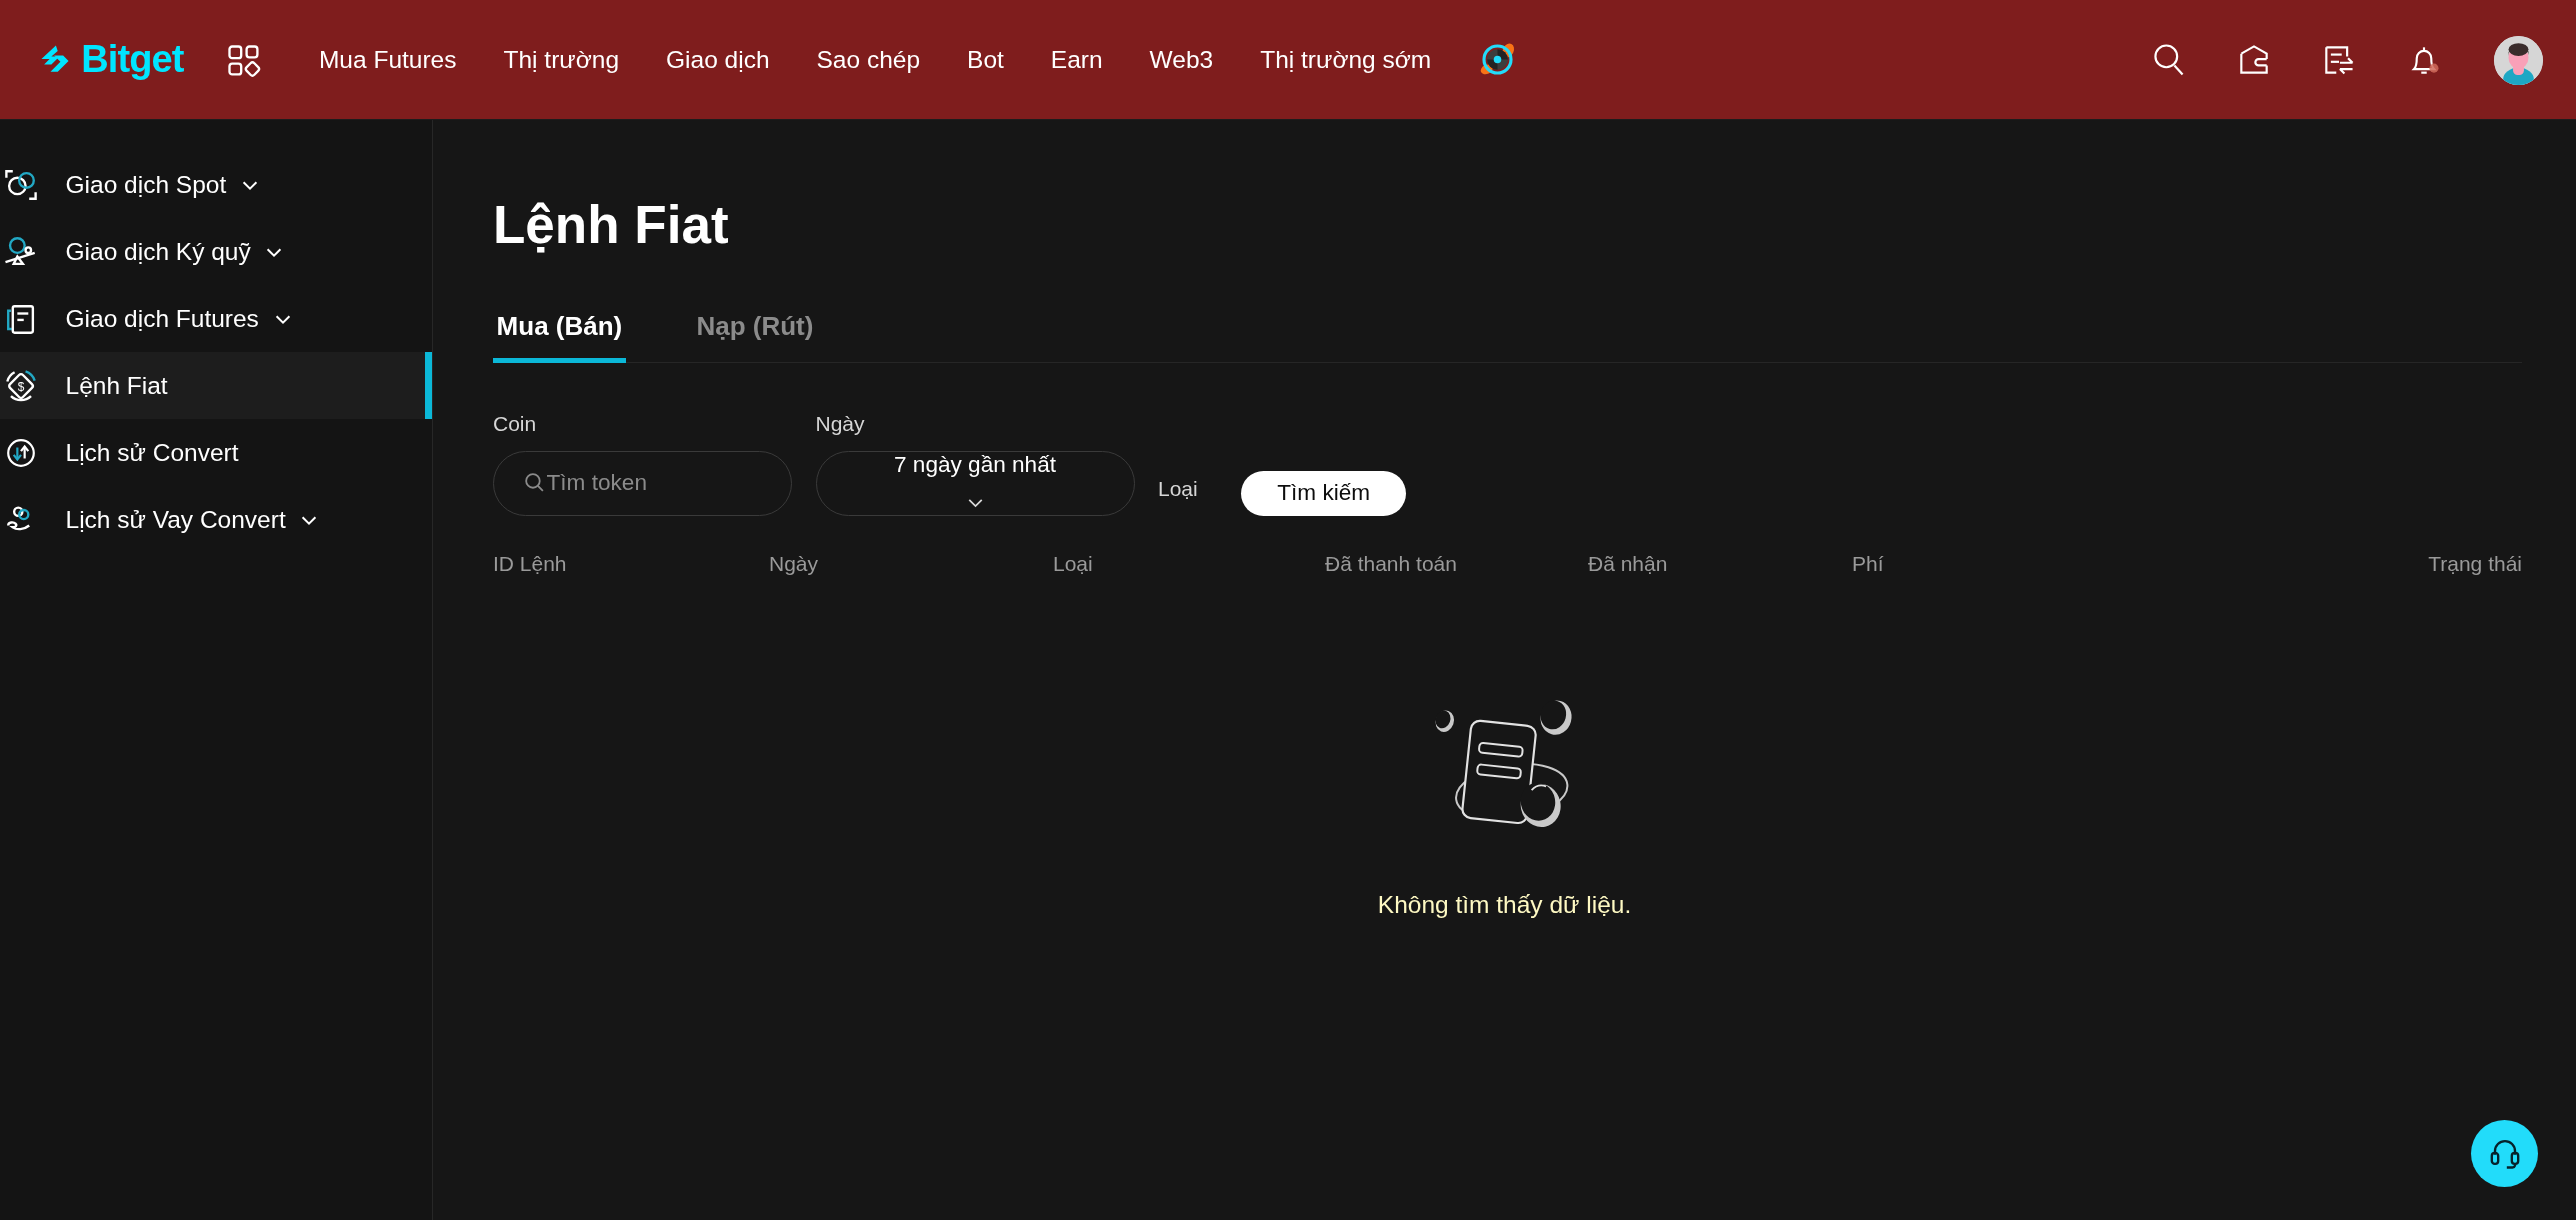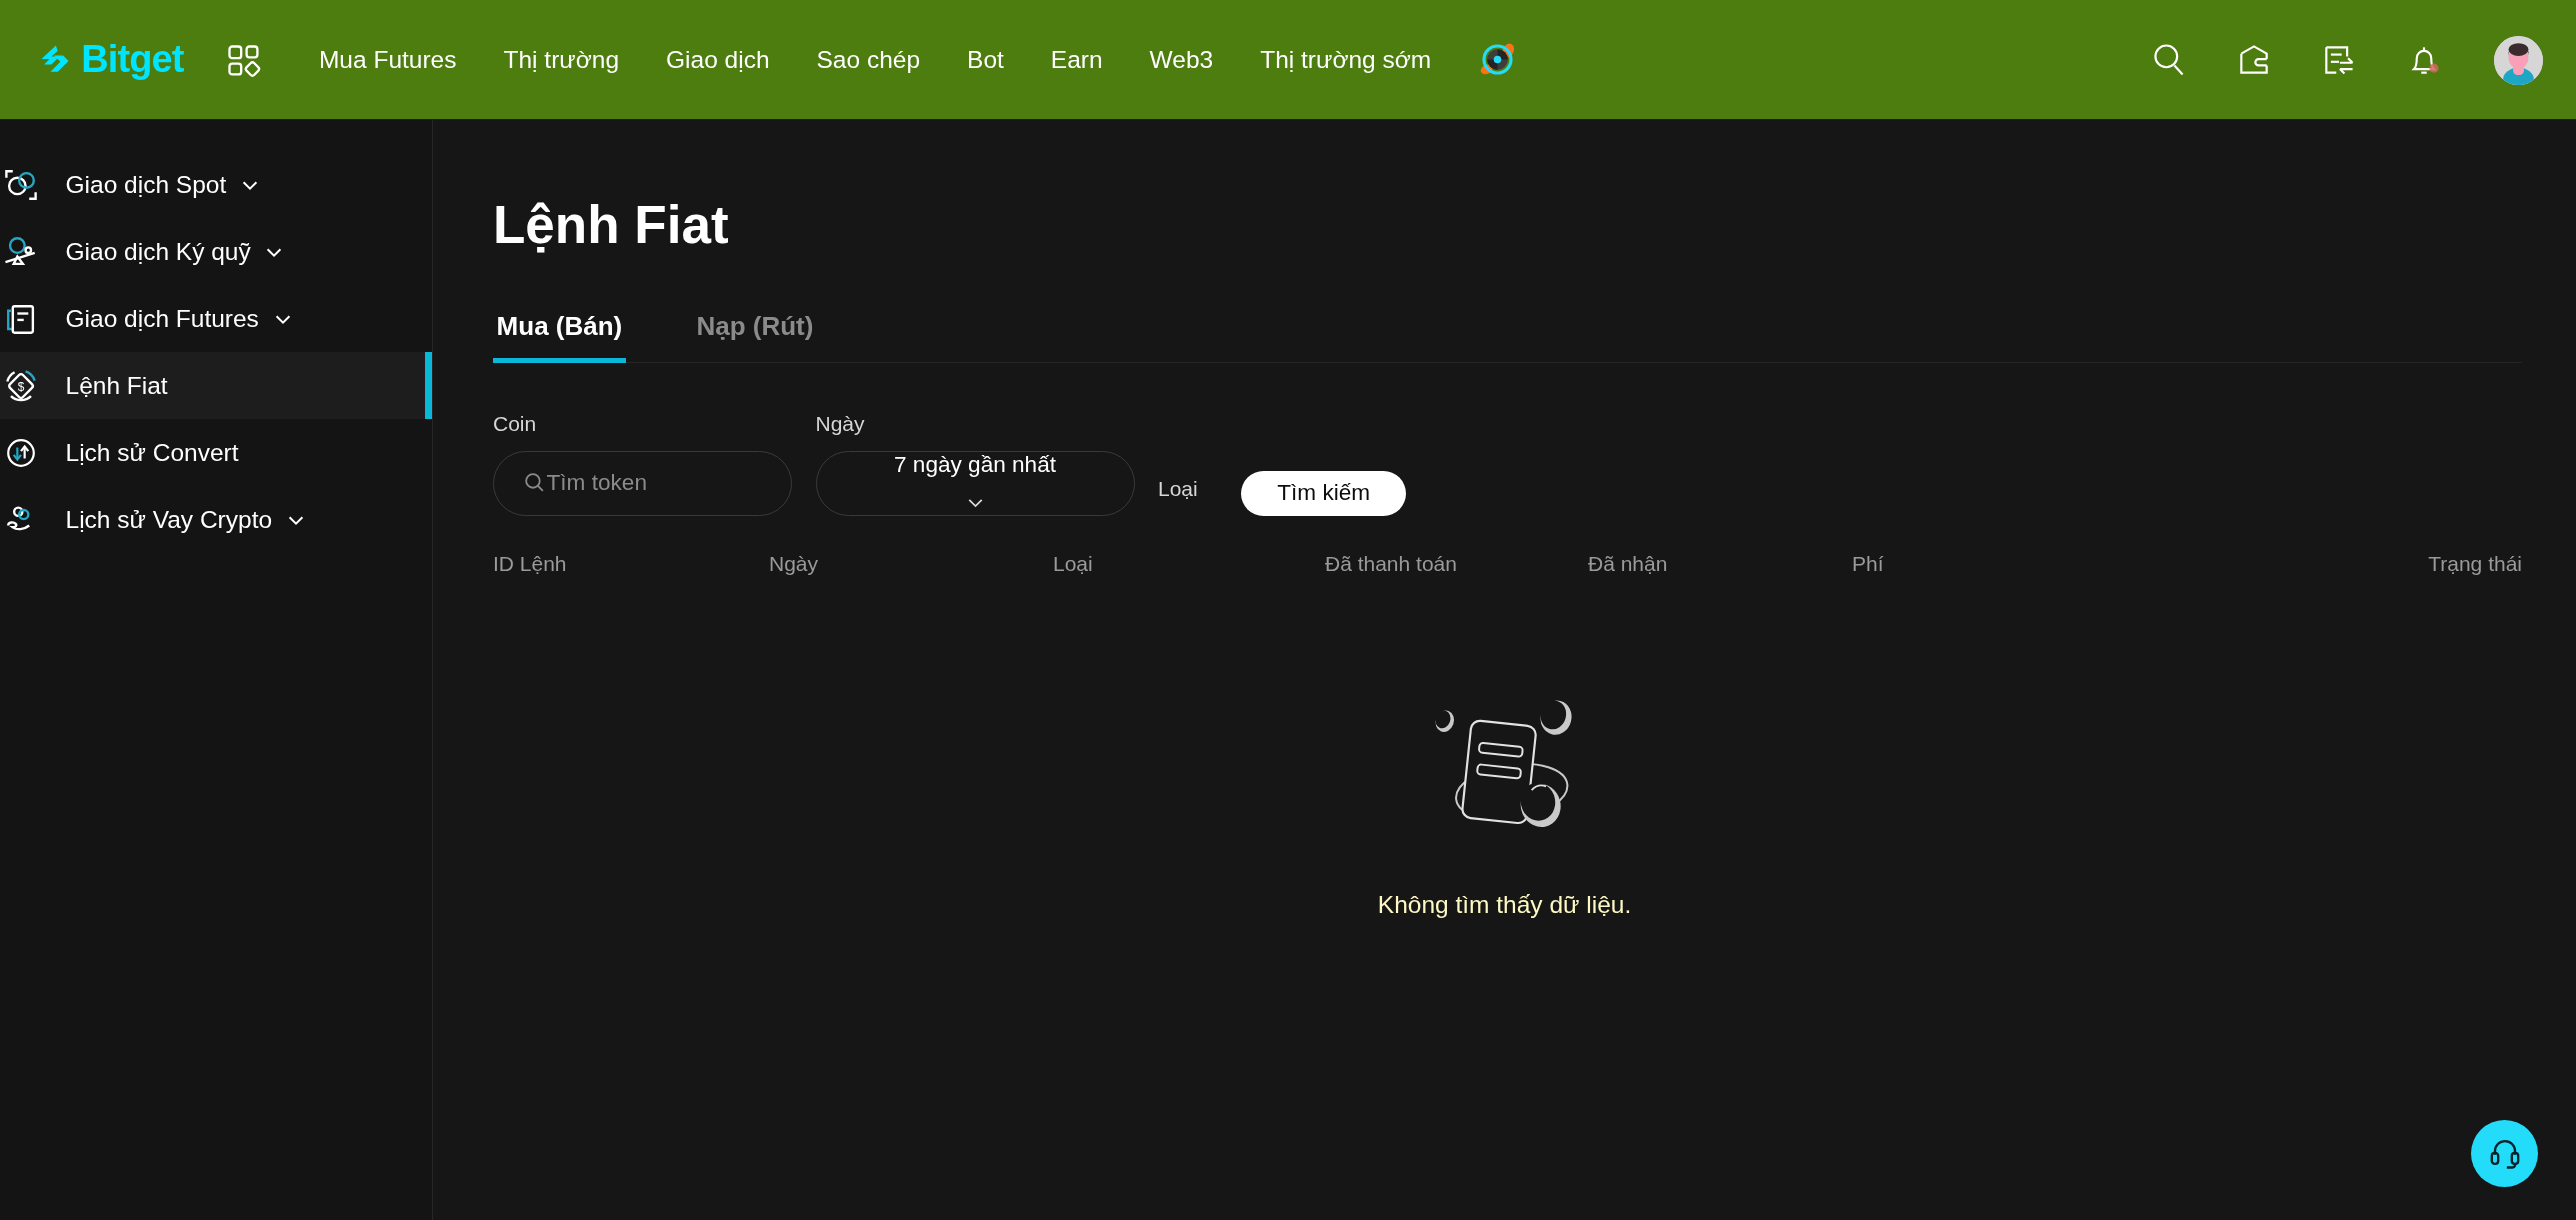--- a/index.html
+++ b/index.html
@@ -7,21 +7,21 @@
     width: 2576px; height: 1221px;
     background: #0b0b0b;
     font-family: "Liberation Sans", sans-serif;
     overflow: hidden;
   }
   .app { position: relative; width: 2576px; height: 1221px; background: #161616; }
 
   
   .topbar {
     position: absolute; top: 0; left: 0; width: 2576px; height: 120px;
-    background: #4d7c0f;
+    background: #7f1d1d;
     display: flex; align-items: center;
     border-bottom: 0.9px solid #1c1c1c;
   }
   .logo-wrap { display: flex; align-items: center; margin-left: 36px; }
   .logo-mark { width: 38px; height: 38px; margin-right: 7.2px; }
   .logo-text {
     color: #00e5ff; font-size: 38px; font-weight: bold; letter-spacing: -0.9px;
   }
   .grid-icon { margin-left: 42px; width: 36px; height: 36px; }
   .nav-links { display: flex; align-items: center; margin-left: 34px; }
@@ -279,21 +279,21 @@
     </div>
 
     <div class="side-item">
       <span class="sic">
         <svg viewBox="0 0 46 46" width="42" height="42" fill="none" stroke-width="2.6">
           <circle cx="20" cy="14" r="4.5" stroke="#ffffff"></circle>
           <circle cx="26" cy="17" r="5" stroke="#22a8c4"></circle>
           <path d="M9 29 C9 25 15 25 17 27 C19 29 17 31 14 31 C18 34 26 34 32 29" stroke="#ffffff"></path>
         </svg>
       </span>
-      <span class="side-label">Lịch sử Vay Crypto</span>
+      <span class="side-label">Lịch sử Vay Convert</span>
       <span class="side-chev">
         <svg viewBox="0 0 24 24" width="22" height="22" fill="none" stroke="#ffffff" stroke-width="2.2">
             <path d="M5 9 L12 16 L19 9"></path>
           </svg>
       </span>
     </div>
   </div>
 
   <div class="main">
 

